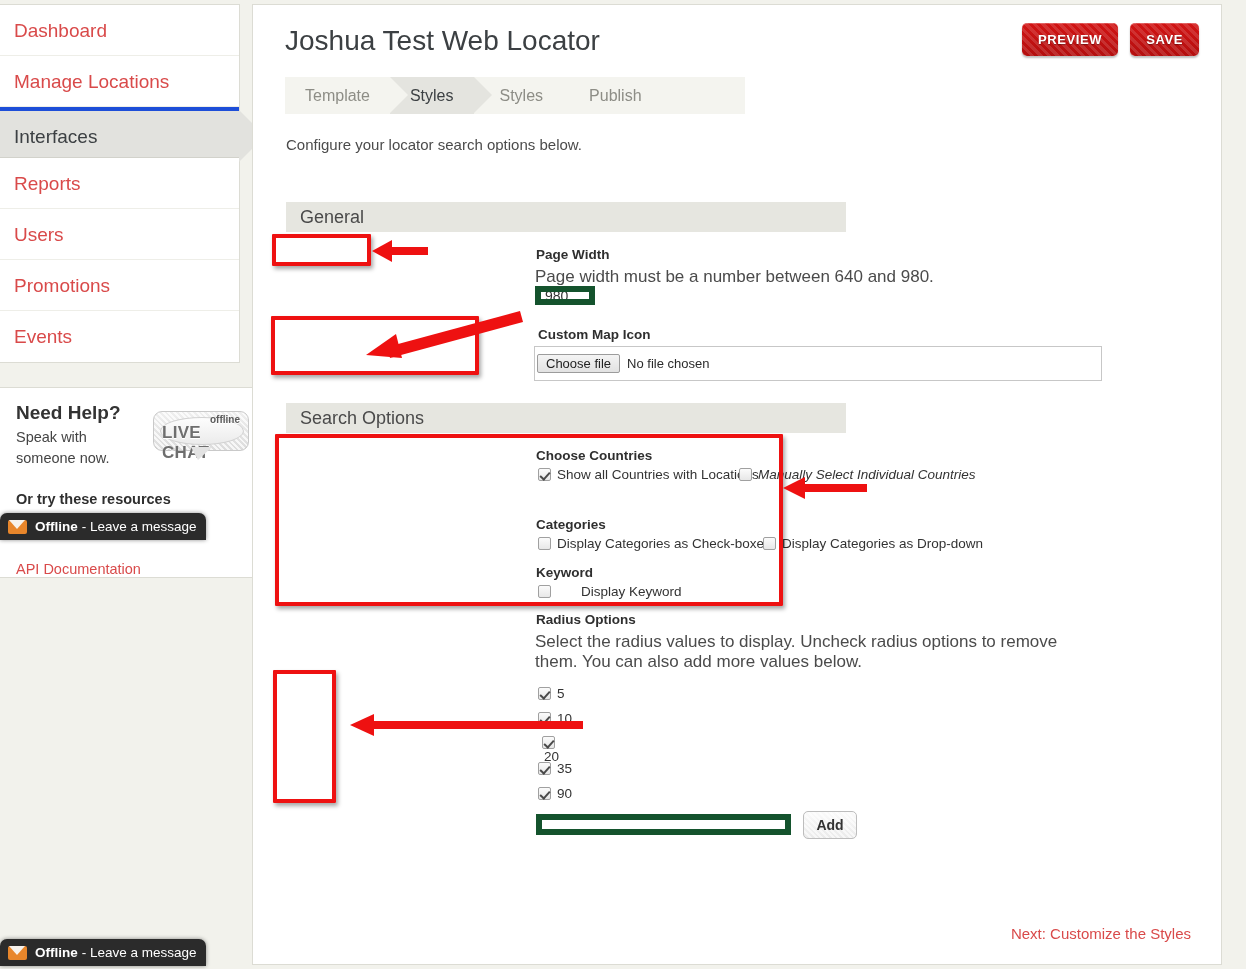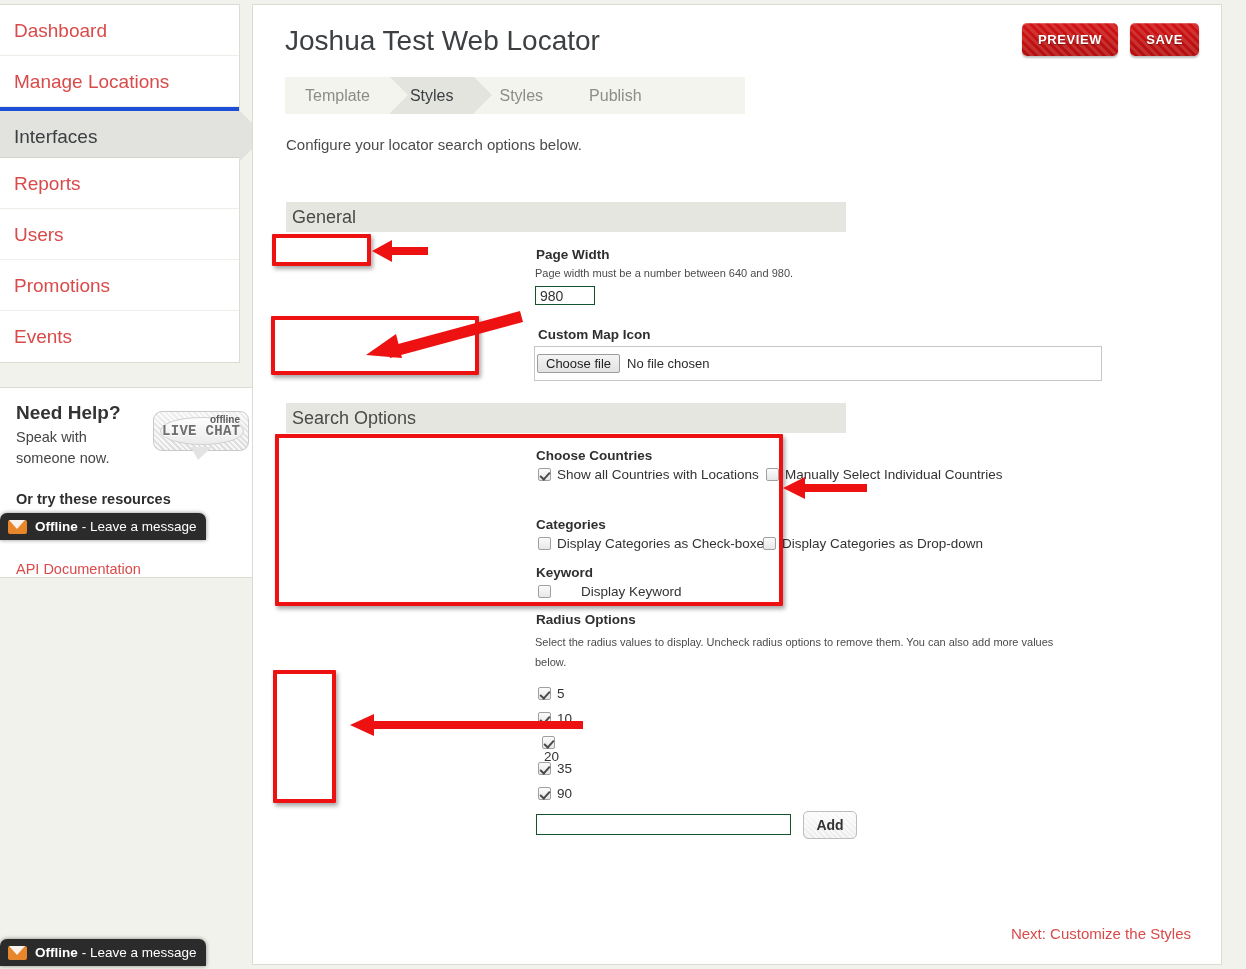--- a/index.html
+++ b/index.html
@@ -87,24 +87,23 @@
     position: relative;
   }
   .chat-ellipse {
     position: absolute; left: 6px; top: 5px; width: 84px; height: 28px;
     border-radius: 50%/50%;
     background: linear-gradient(#fdfdfd, #ebebeb);
     border: 1px solid #d2d2d2;
   }
   .chat-live {
     position: absolute; left: 8px; top: 11px;
-    font-size: 14px; font-weight: bold; letter-spacing: .3px;
+    font-size: 17px; font-weight: bold; letter-spacing: .3px;
     color: #6e6e6e;
     text-shadow: 0 1px 0 #fff;
-    font-family: Liberation Mono, monospace;
   }
   .chat-offline {
     position: absolute; right: 8px; top: 2px;
     font-size: 10px; font-weight: bold; color: #5a5a5a;
     text-shadow: 0 1px 0 #fff;
   }
   .chat-tail {
     position: absolute; left: 38px; top: 36px;
     width: 0; height: 0;
     border-left: 7px solid transparent;
@@ -220,34 +219,34 @@
 
   .intro {
     position: absolute; left: 33px; top: 131px;
     font-size: 15px; color: #4b4b4b;
   }
 
   .sec-head {
     position: absolute; left: 33px; width: 560px; height: 30px;
     background: #e6e6e0;
     color: #4a4a4a; font-size: 18px;
-    padding-left: 6px; line-height: 30px;
+    padding-left: 14px; line-height: 30px;
   }
   #sec-general { top: 197px; }
   #sec-search  { top: 398px; }
 
   .field-label {
     position: absolute; font-size: 13.5px; font-weight: bold; color: #2f2f2f;
   }
   .help-text {
-    position: absolute; font-size: 11px; color: #4b4b4b;
+    position: absolute; font-size: 17px; color: #4b4b4b;
   }
   .txt-input {
     position: absolute;
-    border: 1px solid #14532d;
+    border: 6px solid #14532d;
     background: #fff;
     font-family: "Liberation Sans", sans-serif;
     font-size: 14px; color: #333;
     padding: 2px 4px;
   }
   .file-row {
     position: absolute; left: 281px; top: 341px;
     width: 568px; height: 35px;
     border: 1px solid #c7c7c7;
     background: #fff;
@@ -417,21 +416,21 @@
     </div>
 
     <div class="sec-head" id="sec-search">Search Options</div>
 
     <div class="field-label" style="left:283px; top:443px;">Choose Countries</div>
 
     <div class="cbrow" style="left:285px; top:462px;">
       <span class="cb checked"></span>
       <span class="cblabel">Show all Countries with Locations</span>
     </div>
-    <div class="cbrow" style="left:513px; top:462px;">
+    <div class="cbrow" style="left:486px; top:462px;font-style:italic;">
       <span class="cb"></span>
       <span class="cblabel">Manually Select Individual Countries</span>
     </div>
 
     <div class="field-label" style="left:283px; top:512px;">Categories</div>
     <div class="cbrow" style="left:285px; top:531px;">
       <span class="cb"></span>
       <span class="cblabel">Display Categories as Check-boxes</span>
     </div>
     <div class="cbrow" style="left:510px; top:531px;">

